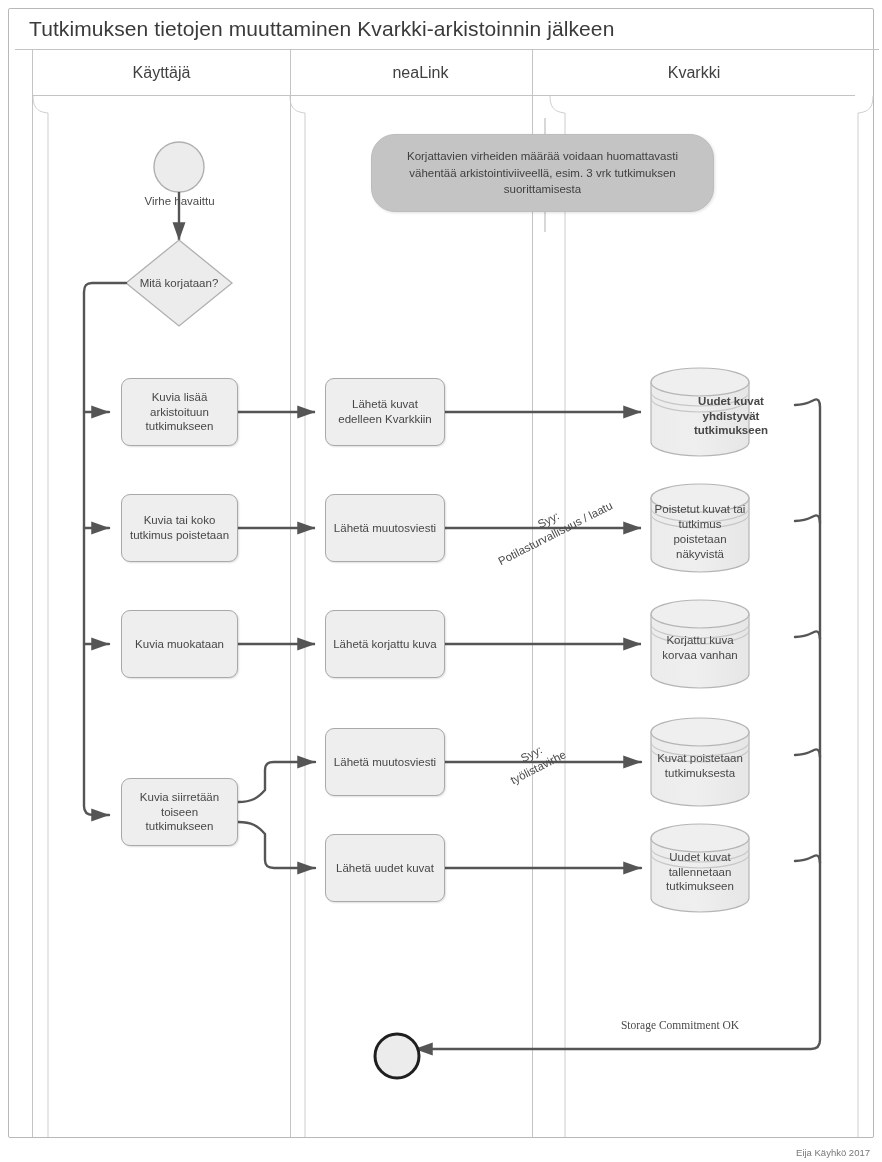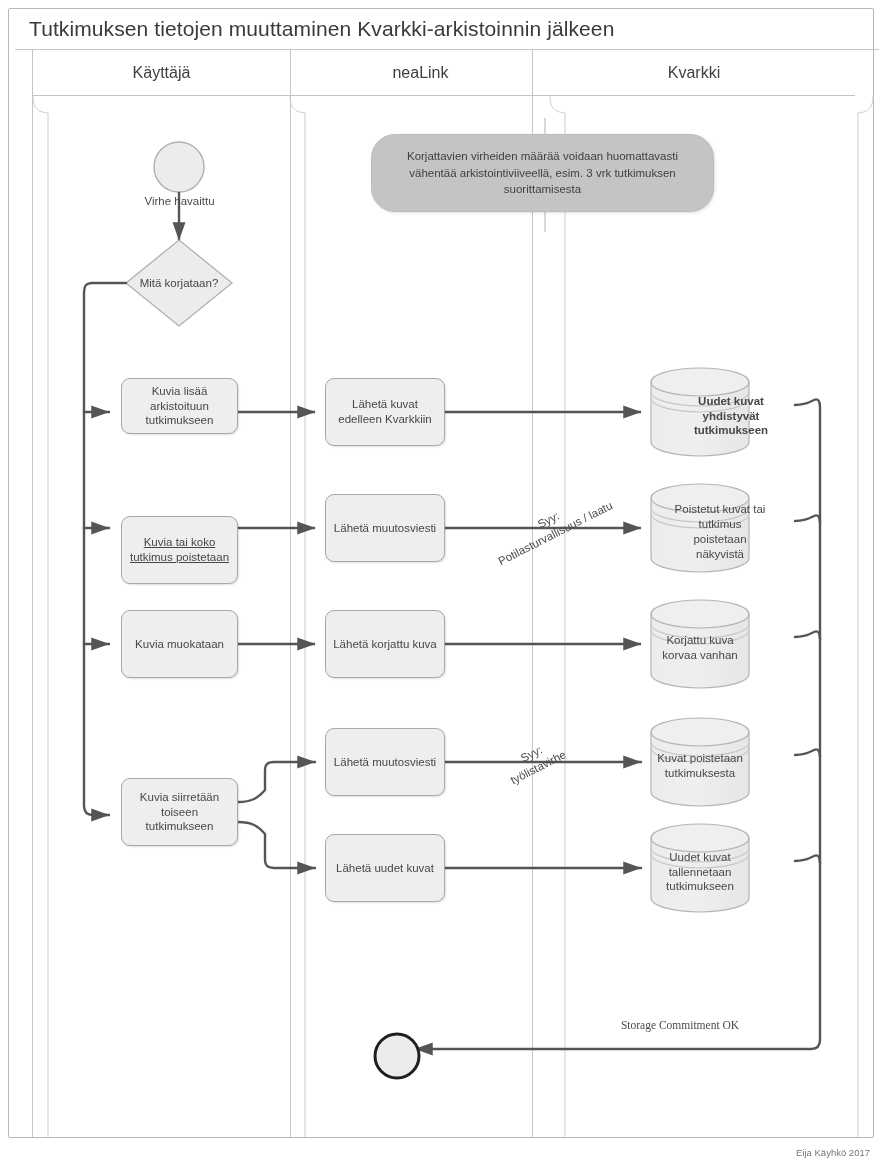--- a/index.html
+++ b/index.html
@@ -199,24 +199,24 @@
   <div class="note node" style="left:371px;top:134px;width:343px;height:78px;">
     <span>Korjattavien virheiden määrää voidaan huomattavasti vähentää arkistointiviiveellä, esim. 3 vrk tutkimuksen suorittamisesta</span>
   </div>
 
   <div class="edge-label" style="left:112px;top:194px;width:135px;text-align:center;">Virhe havaittu</div>
 
   <div class="node decision" style="left:119px;top:272px;width:120px;height:22px;">
     <span>Mitä korjataan?</span>
   </div>
 
-  <div class="node task" style="left:121px;top:378px;width:117px;height:56px;">
+  <div class="node task" style="left:121px;top:378px;width:117px;height:68px;">
     <span>Kuvia lisää arkistoituun tutkimukseen</span>
   </div>
-  <div class="node task" style="left:121px;top:516px;width:117px;height:68px;text-decoration:underline;">
+  <div class="node task" style="left:121px;top:494px;width:117px;height:68px;">
     <span>Kuvia tai koko tutkimus poistetaan</span>
   </div>
   <div class="node task" style="left:121px;top:610px;width:117px;height:68px;">
     <span>Kuvia muokataan</span>
   </div>
   <div class="node task" style="left:121px;top:778px;width:117px;height:68px;">
     <span>Kuvia siirretään toiseen tutkimukseen</span>
   </div>
 
   <div class="node task" style="left:325px;top:378px;width:120px;height:68px;">
@@ -231,21 +231,21 @@
   <div class="node task" style="left:325px;top:728px;width:120px;height:68px;">
     <span>Lähetä muutosviesti</span>
   </div>
   <div class="node task" style="left:325px;top:834px;width:120px;height:68px;">
     <span>Lähetä uudet kuvat</span>
   </div>
 
   <div class="db-label" style="left:686px;top:388px;width:90px;height:56px;font-weight:bold;">
     <span>Uudet kuvat yhdistyvät tutkimukseen</span>
   </div>
-  <div class="db-label" style="left:653px;top:504px;width:94px;height:56px;padding-left:20px;">
+  <div class="db-label" style="left:653px;top:504px;width:94px;height:56px;">
     <span>Poistetut kuvat tai tutkimus poistetaan näkyvistä</span>
   </div>
   <div class="db-label" style="left:653px;top:622px;width:94px;height:52px;">
     <span>Korjattu kuva korvaa vanhan</span>
   </div>
   <div class="db-label" style="left:653px;top:740px;width:94px;height:52px;">
     <span>Kuvat poistetaan tutkimuksesta</span>
   </div>
   <div class="db-label" style="left:653px;top:844px;width:94px;height:56px;">
     <span>Uudet kuvat tallennetaan tutkimukseen</span>

